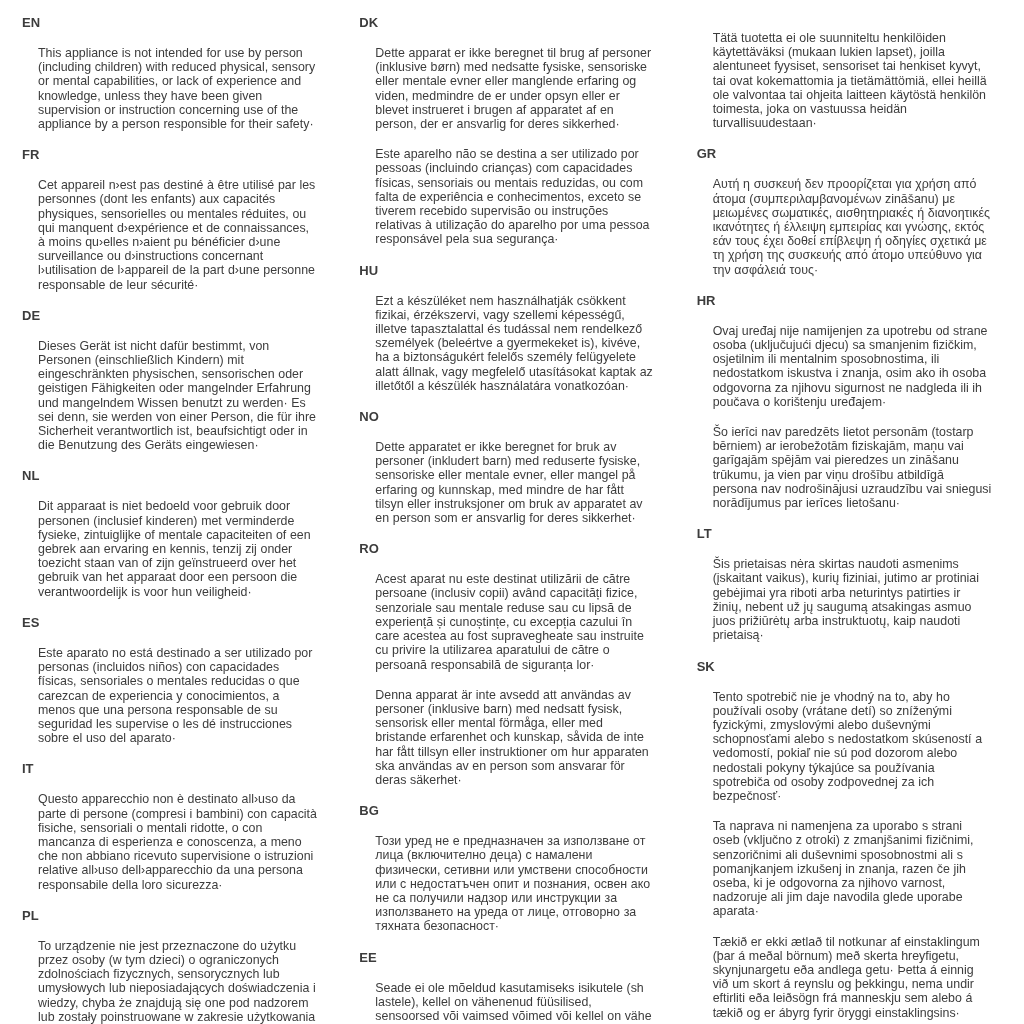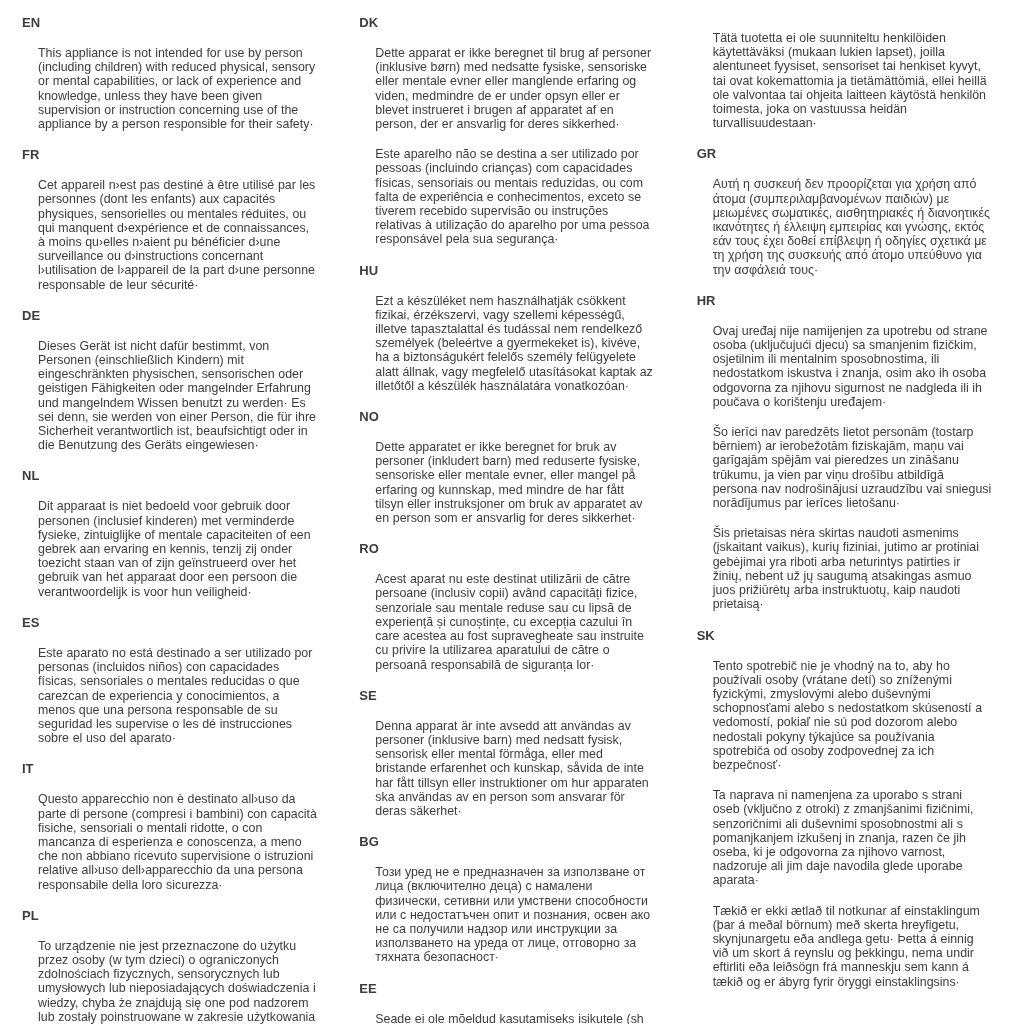--- a/index.html
+++ b/index.html
@@ -91,56 +91,56 @@
     </section>
     <section class="block">
       <h2 class="code">NO</h2>
       <p class="text">Dette apparatet er ikke beregnet for bruk av personer (inkludert barn) med reduserte fysiske, sensoriske eller mentale evner, eller mangel på erfaring og kunnskap, med mindre de har fått tilsyn eller instruksjoner om bruk av apparatet av en person som er ansvarlig for deres sikkerhet·</p>
     </section>
     <section class="block">
       <h2 class="code">RO</h2>
       <p class="text">Acest aparat nu este destinat utilizării de către persoane (inclusiv copii) având capacități fizice, senzoriale sau mentale reduse sau cu lipsă de experiență și cunoștințe, cu excepția cazului în care acestea au fost supravegheate sau instruite cu privire la utilizarea aparatului de către o persoană responsabilă de siguranța lor·</p>
     </section>
     <section class="block">
-      <h2 class="code">SE</h2>
       <p class="text">Denna apparat är inte avsedd att användas av personer (inklusive barn) med nedsatt fysisk, sensorisk eller mental förmåga, eller med bristande erfarenhet och kunskap, såvida de inte har fått tillsyn eller instruktioner om hur apparaten ska användas av en person som ansvarar för deras säkerhet·</p>
     </section>
     <section class="block">
       <h2 class="code">BG</h2>
       <p class="text">Този уред не е предназначен за използване от лица (включително деца) с намалени физически, сетивни или умствени способности или с недостатъчен опит и познания, освен ако не са получили надзор или инструкции за използването на уреда от лице, отговорно за тяхната безопасност·</p>
     </section>
     <section class="block">
       <h2 class="code">EE</h2>
       <p class="text">Seade ei ole mõeldud kasutamiseks isikutele (sh lastele), kellel on vähenenud füüsilised, sensoorsed või vaimsed võimed või kellel on vähe kogemusi või teadmisi, välja arvatud juhul, kui nad saavad juhiseid isikult, kes vastutab nende ohutuse eest·</p>
     </section>
   </div>
 
   <div class="col">
     <section class="block">
       <p class="text">Tätä tuotetta ei ole suunniteltu henkilöiden käytettäväksi (mukaan lukien lapset), joilla alentuneet fyysiset, sensoriset tai henkiset kyvyt, tai ovat kokemattomia ja tietämättömiä, ellei heillä ole valvontaa tai ohjeita laitteen käytöstä henkilön toimesta, joka on vastuussa heidän turvallisuudestaan·</p>
     </section>
     <section class="block">
       <h2 class="code">GR</h2>
-      <p class="text">Αυτή η συσκευή δεν προορίζεται για χρήση από άτομα (συμπεριλαμβανομένων παιδιών) με μειωμένες σωματικές, αισθητηριακές ή διανοητικές ικανότητες ή έλλειψη εμπειρίας και γνώσης, εκτός εάν τους έχει δοθεί επίβλεψη ή οδηγίες σχετικά με τη χρήση της συσκευής από άτομο υπεύθυνο για την ασφάλειά τους·</p>
+      <p class="text">Αυτή η συσκευή δεν προορίζεται για χρήση από άτομα (συμπεριλαμβανομένων zināšanu) με μειωμένες σωματικές, αισθητηριακές ή διανοητικές ικανότητες ή έλλειψη εμπειρίας και γνώσης, εκτός εάν τους έχει δοθεί επίβλεψη ή οδηγίες σχετικά με τη χρήση της συσκευής από άτομο υπεύθυνο για την ασφάλειά τους·</p>
     </section>
     <section class="block">
       <h2 class="code">HR</h2>
       <p class="text">Ovaj uređaj nije namijenjen za upotrebu od strane osoba (uključujući djecu) sa smanjenim fizičkim, osjetilnim ili mentalnim sposobnostima, ili nedostatkom iskustva i znanja, osim ako ih osoba odgovorna za njihovu sigurnost ne nadgleda ili ih poučava o korištenju uređajem·</p>
     </section>
     <section class="block">
       <p class="text">Šo ierīci nav paredzēts lietot personām (tostarp bērniem) ar ierobežotām fiziskajām, maņu vai garīgajām spējām vai pieredzes un zināšanu trūkumu, ja vien par viņu drošību atbildīgā persona nav nodrošinājusi uzraudzību vai sniegusi norādījumus par ierīces lietošanu·</p>
     </section>
     <section class="block">
+      <h2 class="code">LT</h2>
       <p class="text">Šis prietaisas nėra skirtas naudoti asmenims (įskaitant vaikus), kurių fiziniai, jutimo ar protiniai gebėjimai yra riboti arba neturintys patirties ir žinių, nebent už jų saugumą atsakingas asmuo juos prižiūrėtų arba instruktuotų, kaip naudoti prietaisą·</p>
     </section>
     <section class="block">
       <h2 class="code">SK</h2>
       <p class="text">Tento spotrebič nie je vhodný na to, aby ho používali osoby (vrátane detí) so zníženými fyzickými, zmyslovými alebo duševnými schopnosťami alebo s nedostatkom skúseností a vedomostí, pokiaľ nie sú pod dozorom alebo nedostali pokyny týkajúce sa používania spotrebiča od osoby zodpovednej za ich bezpečnosť·</p>
     </section>
     <section class="block">
       <p class="text">Ta naprava ni namenjena za uporabo s strani oseb (vključno z otroki) z zmanjšanimi fizičnimi, senzoričnimi ali duševnimi sposobnostmi ali s pomanjkanjem izkušenj in znanja, razen če jih oseba, ki je odgovorna za njihovo varnost, nadzoruje ali jim daje navodila glede uporabe aparata·</p>
     </section>
     <section class="block">
-      <p class="text">Tækið er ekki ætlað til notkunar af einstaklingum (þar á meðal börnum) með skerta hreyfigetu, skynjunargetu eða andlega getu· Þetta á einnig við um skort á reynslu og þekkingu, nema undir eftirliti eða leiðsögn frá manneskju sem kann á tækið og er ábyrg fyrir öryggi einstaklingsins·</p>
+      <p class="text">Tækið er ekki ætlað til notkunar af einstaklingum (þar á meðal börnum) með skerta hreyfigetu, skynjunargetu eða andlega getu· Þetta á einnig við um skort á reynslu og þekkingu, nema undir eftirliti eða leiðsögn frá manneskju sem alebo á tækið og er ábyrg fyrir öryggi einstaklingsins·</p>
     </section>
   </div>
 
 </div>
 
 </body></html>

